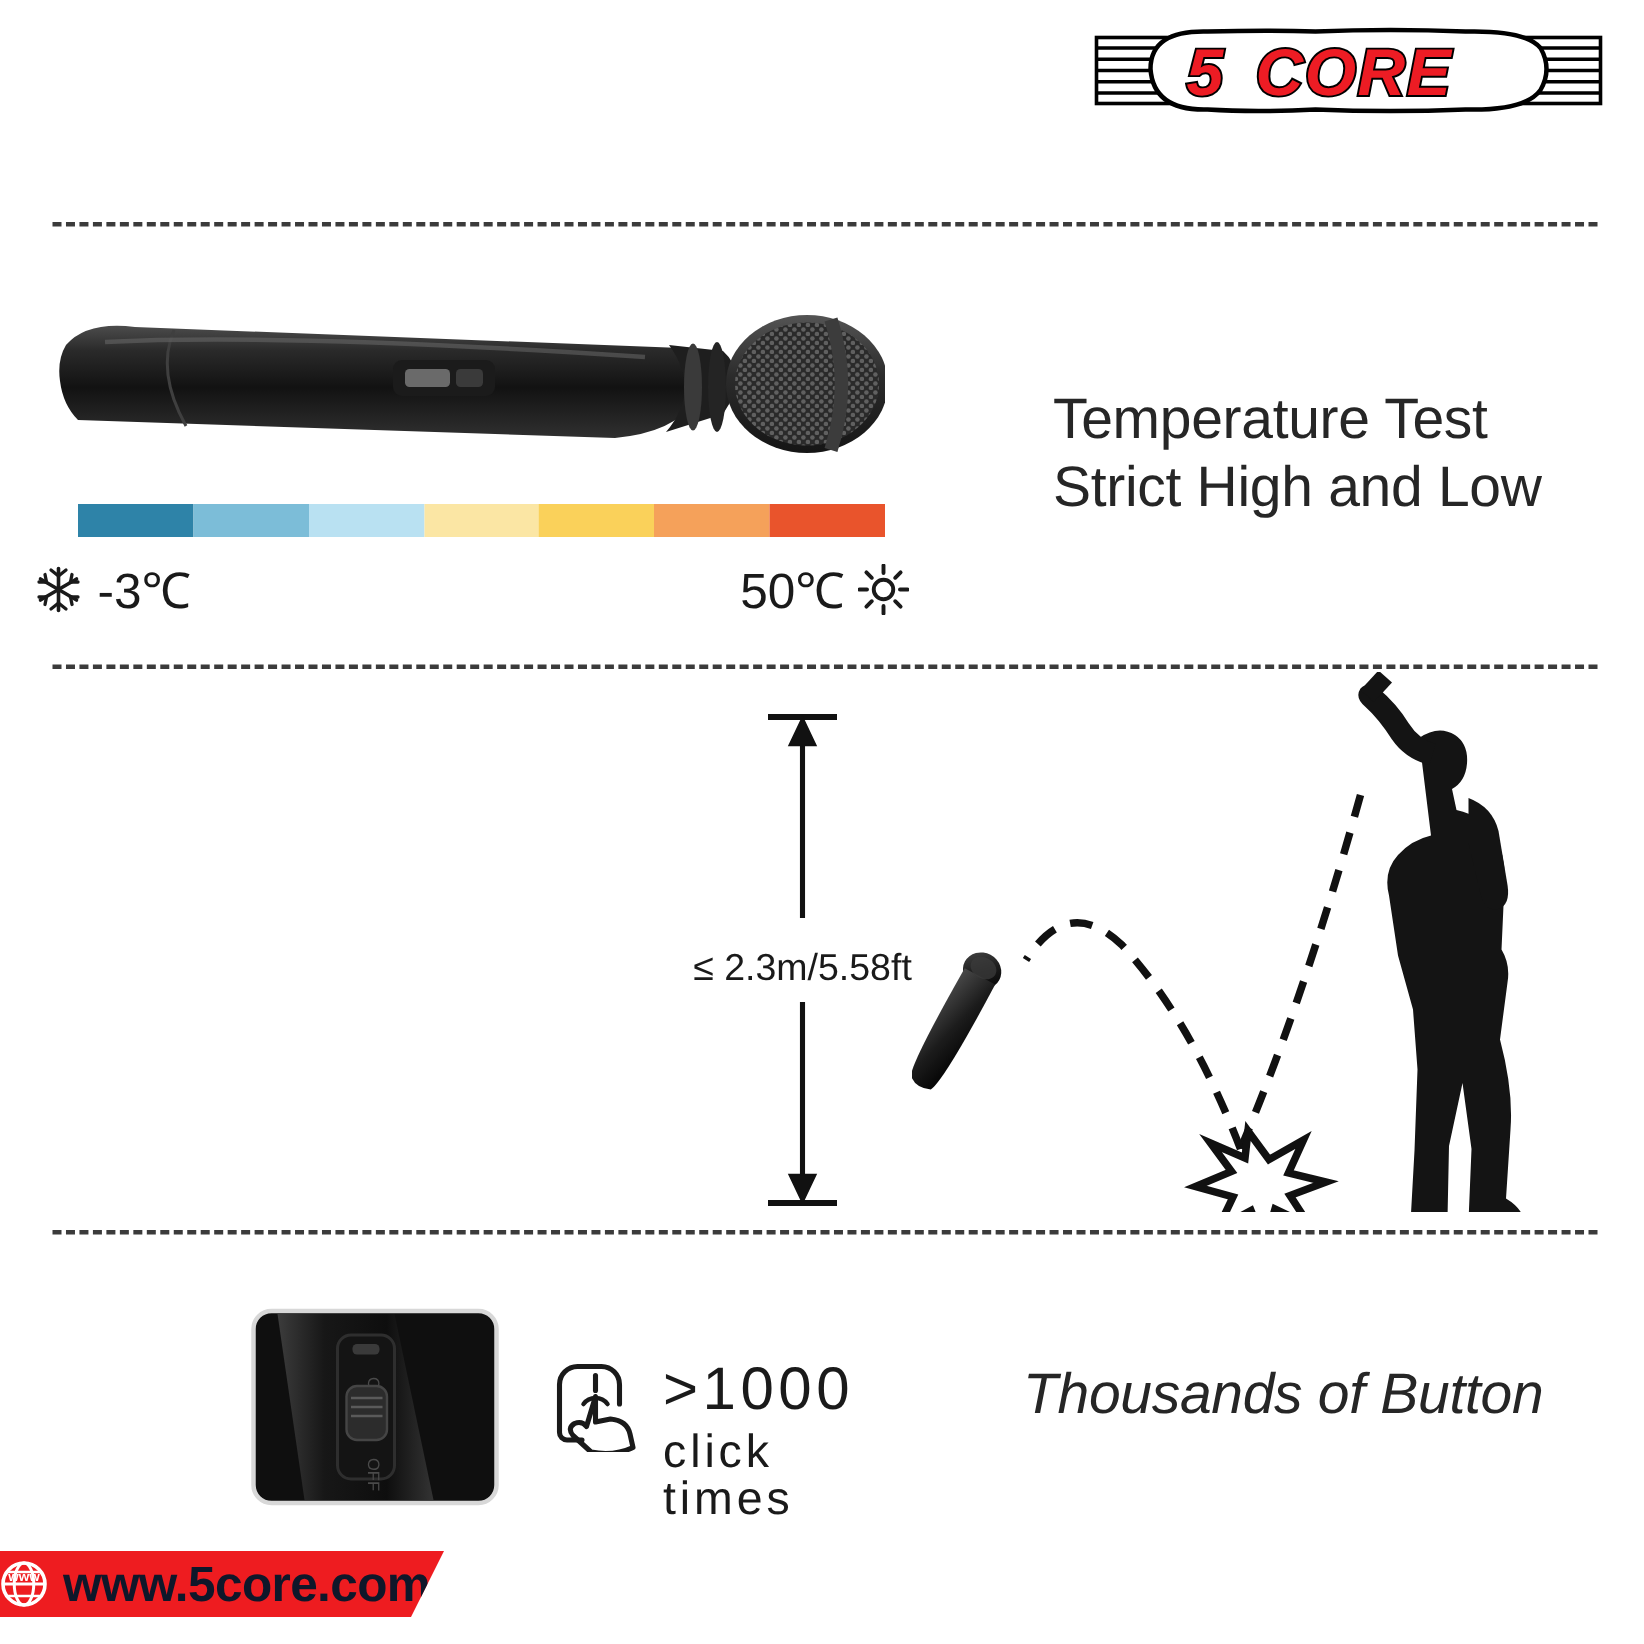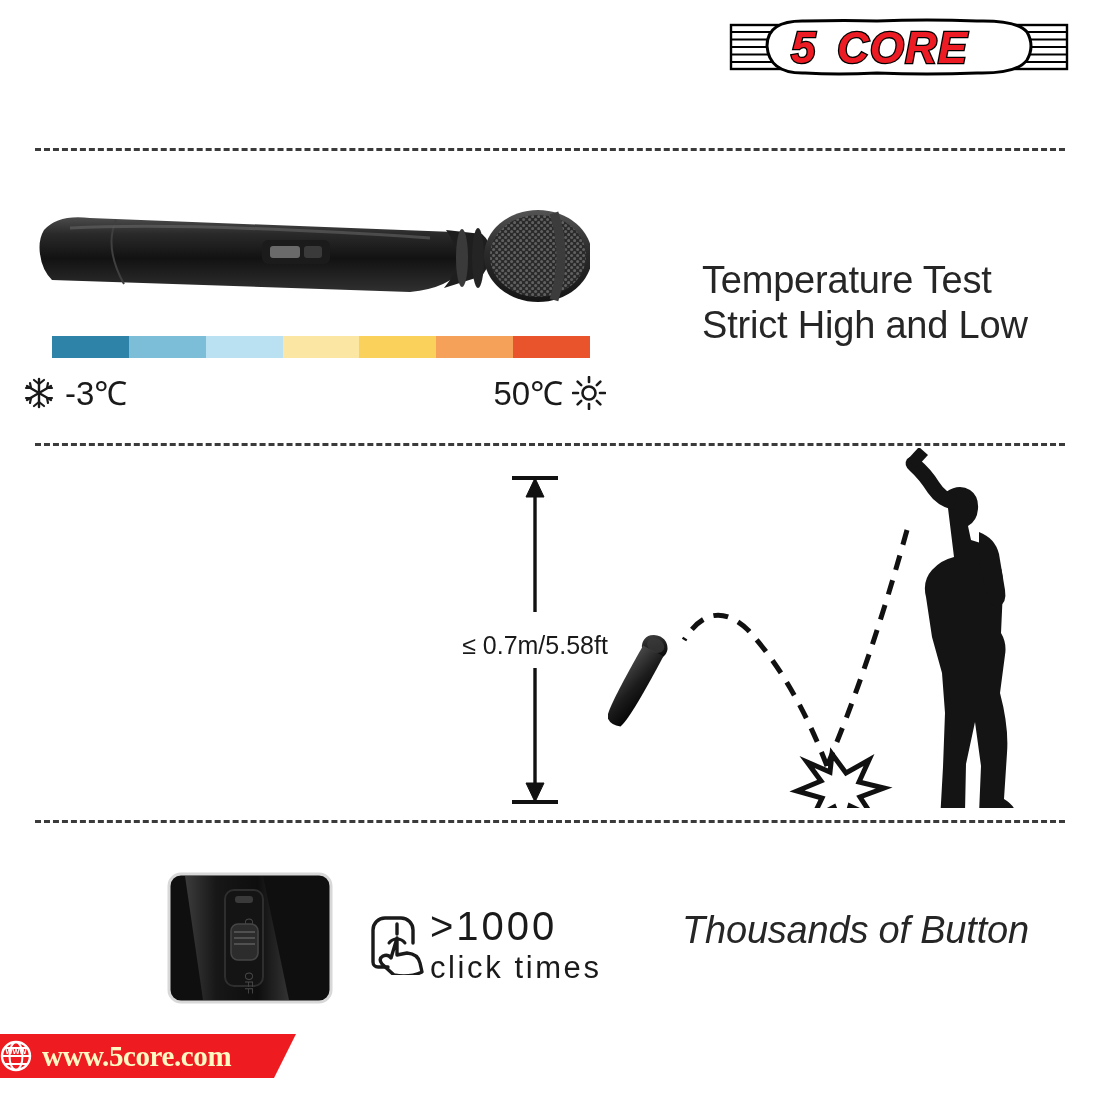--- a/index.html
+++ b/index.html
@@ -149,21 +149,21 @@
   }
   .switch-photo svg { display: block; width: 100%; height: 100%; }
 
   .click-badge {
     position: absolute;
     left: 368px;
     top: 906px;
     width: 240px;
     height: 76px;
     display: flex;
-    align-items: center;
+    gap: 12px;
   }
   .click-icon { width: 62px; height: 62px; flex: 0 0 auto; }
   .click-icon svg { display: block; width: 100%; height: 100%; }
   .click-text { display: flex; flex-direction: column; line-height: 1; }
   .click-count {
     font-size: 40px;
     font-weight: 500;
     letter-spacing: 3px;
     color: #1a1a1a;
   }
@@ -185,26 +185,25 @@
     background: #ee1c20;
     display: flex;
     align-items: center;
     gap: 10px;
     box-sizing: border-box;
     clip-path: polygon(0 0, 100% 0, calc(100% - 22px) 100%, 0 100%);
   }
   .globe-icon { width: 32px; height: 32px; flex: 0 0 auto; }
   .globe-icon svg { display: block; width: 100%; height: 100%; }
   .footer-url {
-    font-size: 29px;
+    font-size: 33px;
     font-weight: 700;
-    color: #fef9c3;
+    color: #0f172a;
     letter-spacing: -0.4px;
     white-space: nowrap;
-    font-family: Liberation Serif, serif;
   }
 </style>
 </head>
 <body>
 
 <div id="page">
 
   <div class="brand-logo">
     <svg viewBox="0 0 344 62" xmlns="http://www.w3.org/2000/svg">
       <g>
@@ -338,21 +337,21 @@
   <div class="drop-dim">
     <svg viewBox="0 0 190 340" xmlns="http://www.w3.org/2000/svg" stroke="#111" fill="#111">
       <line x1="72" y1="8" x2="118" y2="8" stroke-width="4"></line>
       <line x1="95" y1="12" x2="95" y2="142" stroke-width="3.4"></line>
       <polygon points="95,8 86,27 104,27"></polygon>
       <line x1="95" y1="198" x2="95" y2="326" stroke-width="3.4"></line>
       <polygon points="95,332 86,313 104,313"></polygon>
       <line x1="72" y1="332" x2="118" y2="332" stroke-width="4"></line>
     </svg>
   </div>
-  <div class="dim-label">≤ 0.7m/5.58ft</div>
+  <div class="dim-label">≤ 2.3m/5.58ft</div>
 
   <div class="drop-scene">
     <svg viewBox="0 0 452 360" xmlns="http://www.w3.org/2000/svg">
       <defs>
         <linearGradient id="smallMic" x1="0" y1="0" x2="1" y2="1">
           <stop offset="0%" stop-color="#4a4a4a"></stop>
           <stop offset="50%" stop-color="#1c1c1c"></stop>
           <stop offset="100%" stop-color="#000000"></stop>
         </linearGradient>
       </defs>

